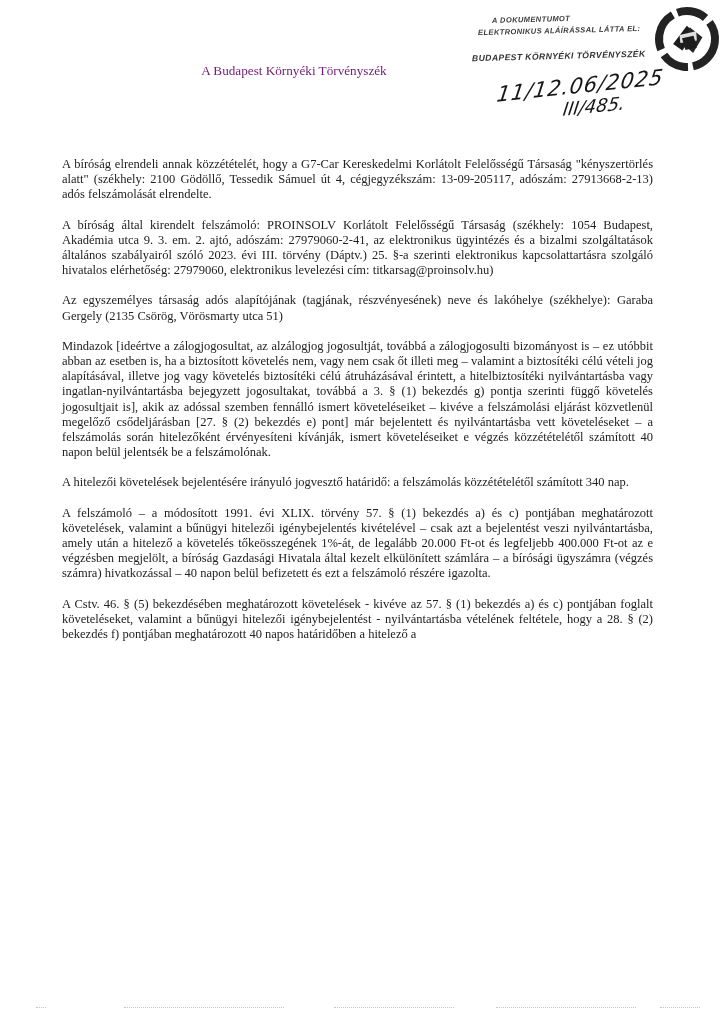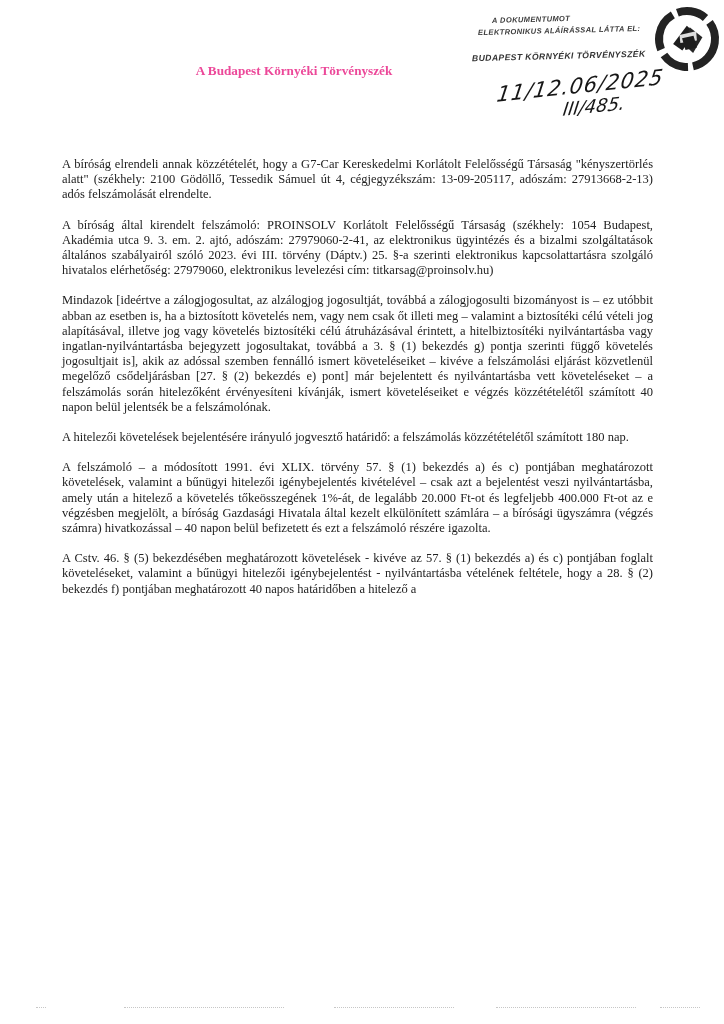--- a/index.html
+++ b/index.html
@@ -70,22 +70,21 @@
 
   
   .doc-title {
     position: absolute;
     top: 62px;
     left: 0;
     width: 588px;
     text-align: center;
     font-size: 13.2px;
     line-height: 17px;
-    color: #ec4899;
-    font-weight: bold;
+    color: #701a75;
   }
 
   
   .doc-body {
     position: absolute;
     top: 157px;
     left: 62px;
     width: 603px;
     font-size: 12.5px;
     line-height: 15.2px;
@@ -141,22 +140,23 @@
     <div class="hw2">III/485.</div>
   </div>
 
   <div class="doc-title">
     <div>A Budapest Környéki Törvényszék</div>
   </div>
 
   <div class="doc-body">
     <p>A bíróság elrendeli annak közzétételét, hogy a G7-Car Kereskedelmi Korlátolt Felelősségű Társaság "kényszertörlés alatt" (székhely: 2100 Gödöllő, Tessedik Sámuel út 4, cégjegyzékszám: 13-09-205117, adószám: 27913668-2-13) adós felszámolását elrendelte.</p>
     <p>A bíróság által kirendelt felszámoló: PROINSOLV Korlátolt Felelősségű Társaság (székhely: 1054 Budapest, Akadémia utca 9. 3. em. 2. ajtó, adószám: 27979060-2-41, az elektronikus ügyintézés és a bizalmi szolgáltatások általános szabályairól szóló 2023. évi III. törvény (Dáptv.) 25. §-a szerinti elektronikus kapcsolattartásra szolgáló hivatalos elérhetőség: 27979060, elektronikus levelezési cím: titkarsag@proinsolv.hu)</p>
+    <p>Az egyszemélyes társaság adós alapítójának (tagjának, részvényesének) neve és lakóhelye (székhelye): Garaba Gergely (2135 Csörög, Vörösmarty utca 51)</p>
     <p>Mindazok [ideértve a zálogjogosultat, az alzálogjog jogosultját, továbbá a zálogjogosulti bizományost is – ez utóbbit abban az esetben is, ha a biztosított követelés nem, vagy nem csak őt illeti meg – valamint a biztosítéki célú vételi jog alapításával, illetve jog vagy követelés biztosítéki célú átruházásával érintett, a hitelbiztosítéki nyilvántartásba vagy ingatlan-nyilvántartásba bejegyzett jogosultakat, továbbá a 3. § (1) bekezdés g) pontja szerinti függő követelés jogosultjait is], akik az adóssal szemben fennálló ismert követeléseiket – kivéve a felszámolási eljárást közvetlenül megelőző csődeljárásban [27. § (2) bekezdés e) pont] már bejelentett és nyilvántartásba vett követeléseket – a felszámolás során hitelezőként érvényesíteni kívánják, ismert követeléseiket e végzés közzétételétől számított 40 napon belül jelentsék be a felszámolónak.</p>
-    <p>A hitelezői követelések bejelentésére irányuló jogvesztő határidő: a felszámolás közzétételétől számított 180 nap.</p>
+    <p>A hitelezői követelések bejelentésére irányuló jogvesztő határidő: a felszámolás közzétételétől számított 340 nap.</p>
     <p>A felszámoló – a módosított 1991. évi XLIX. törvény 57. § (1) bekezdés a) és c) pontjában meghatározott követelések, valamint a bűnügyi hitelezői igénybejelentés kivételével – csak azt a bejelentést veszi nyilvántartásba, amely után a hitelező a követelés tőkeösszegének 1%-át, de legalább 20.000 Ft-ot és legfeljebb 400.000 Ft-ot az e végzésben megjelölt, a bíróság Gazdasági Hivatala által kezelt elkülönített számlára – a bírósági ügyszámra (végzés számra) hivatkozással – 40 napon belül befizetett és ezt a felszámoló részére igazolta.</p>
     <p>A Cstv. 46. § (5) bekezdésében meghatározott követelések - kivéve az 57. § (1) bekezdés a) és c) pontjában foglalt követeléseket, valamint a bűnügyi hitelezői igénybejelentést - nyilvántartásba vételének feltétele, hogy a 28. § (2) bekezdés f) pontjában meghatározott 40 napos határidőben a hitelező a</p>
   </div>
 
   <div class="scan-artifact">
     <span class="sa1"></span><span class="sa2"></span><span class="sa3"></span><span class="sa4"></span><span class="sa5"></span>
   </div>
 
 </div>
 

